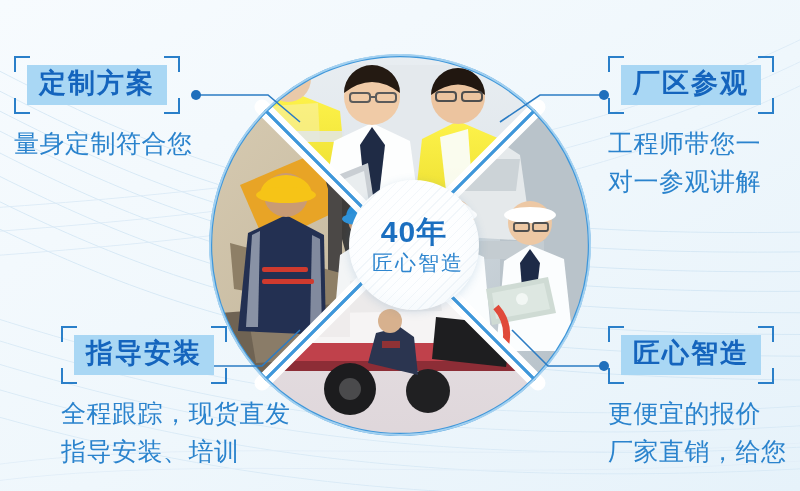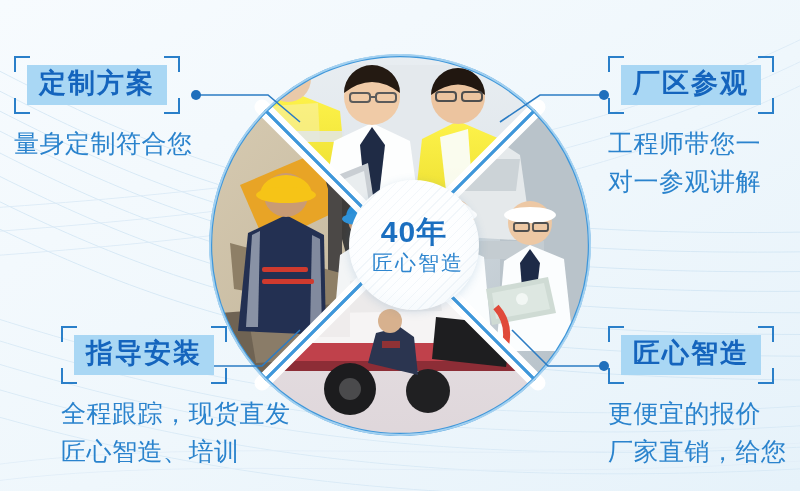--- a/index.html
+++ b/index.html
@@ -360,21 +360,21 @@
       <span class="brk tl"></span>
       <span class="brk tr"></span>
       <span class="brk bl"></span>
       <span class="brk br"></span>
       <span class="badge-bar">
         <span class="t">指导安装</span>
       </span>
     </div>
     <div class="desc">
       <div class="line">全程跟踪，现货直发</div>
-      <div class="line">匠心智造、培训</div>
+      <div class="line">指导安装、培训</div>
     </div>
   </div>
 
   <div class="feature f-br">
     <div class="badge-wrap">
       <span class="brk tl"></span>
       <span class="brk tr"></span>
       <span class="brk bl"></span>
       <span class="brk br"></span>
       <span class="badge-bar">

